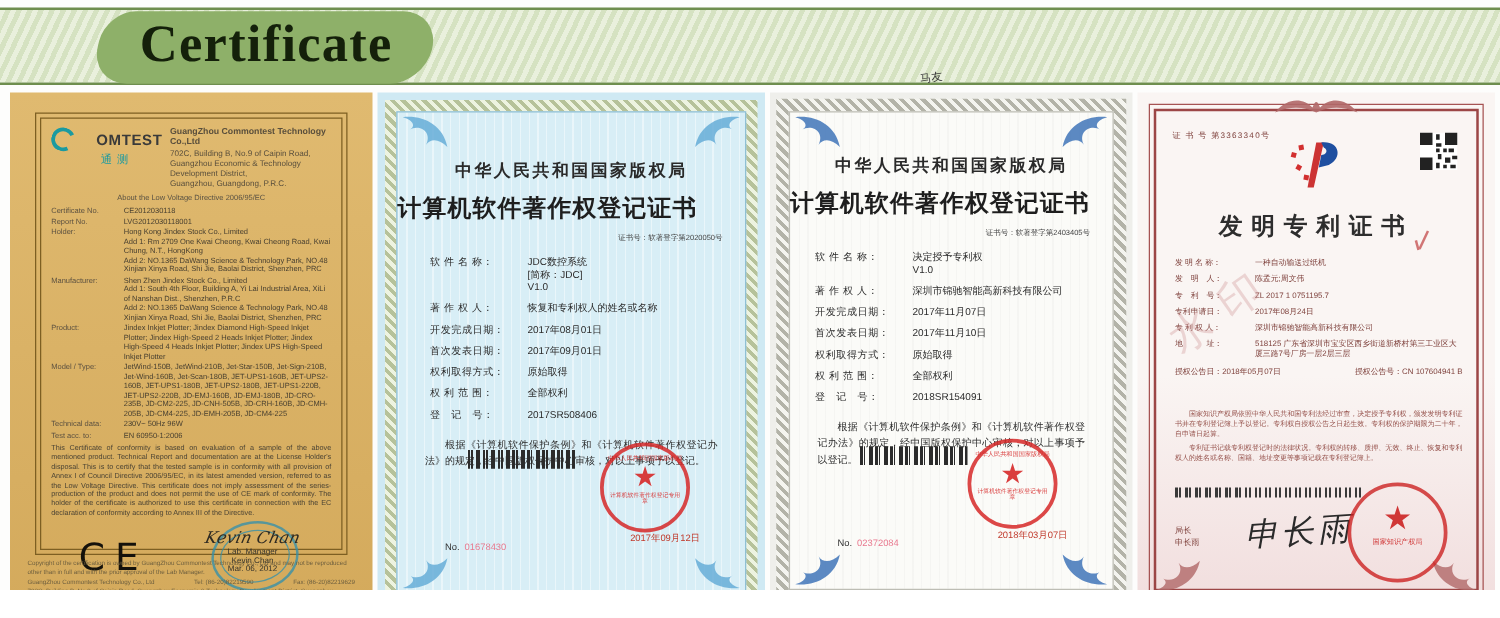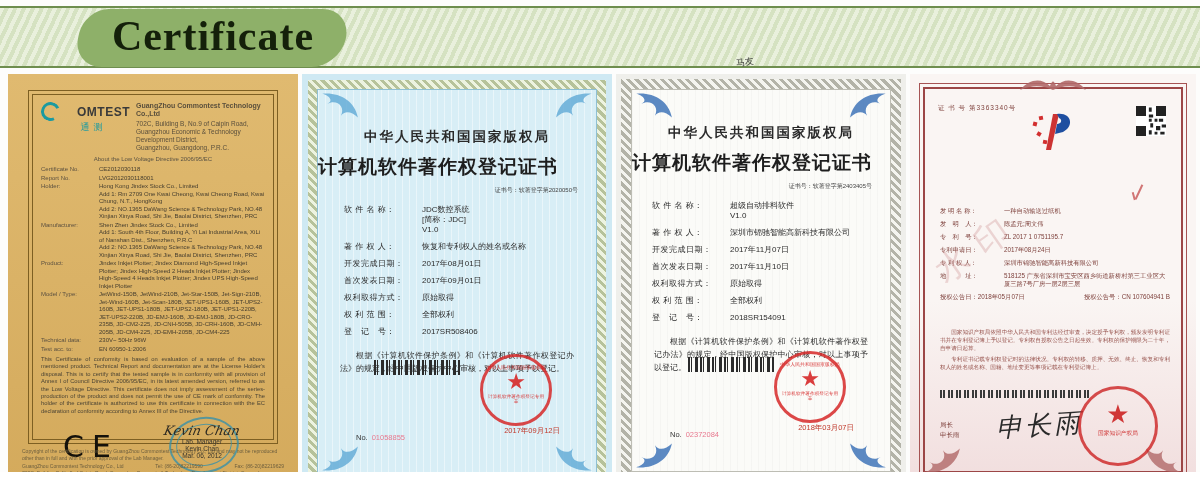--- a/index.html
+++ b/index.html
@@ -262,21 +262,21 @@
       <div class="cr-para">根据《计算机软件保护条例》和《计算机软件著作权登记办法》的规定，经中国版权保护中心审核，对以上事项予以登记。</div>
 
       <div class="cr-bottom">
         <div class="barcode cr-barcode"></div>
         <div class="stamp-red">
           <div class="t">中华人民共和国国家版权局</div>
           <div class="star">★</div>
           <div class="b">计算机软件著作权登记专用章</div>
         </div>
         <div class="cr-no2">
-          <span>No.</span><b>01058855</b>
+          <span>No.</span><b>01678430</b>
         </div>
         <div class="cr-date">2017年09月12日</div>
       </div>
     </div>
   </div>
 
   <div class="annotation" style="left:736px;top:56px;">马友</div>
   <div class="photo" id="p3">
     <div class="lace lace3"></div>
     <div class="paper paper3">
@@ -292,21 +292,21 @@
       <svg class="curl" style="right:2px;bottom:2px;transform:scale(-1,-1);color:#3f74b8" viewBox="0 0 60 40">
           <path d="M2,2 C22,0 40,10 44,30 C36,22 28,22 24,28 C30,16 18,8 8,14 C16,10 10,4 2,2 Z" opacity=".85"></path>
         </svg>
 
       <div class="cr-org" style="margin-top:34px">中华人民共和国国家版权局</div>
       <div class="cr-title">计算机软件著作权登记证书</div>
       <div class="cr-no">证书号：软著登字第2403405号</div>
       <div class="cr-fields" style="margin-left:20px">
         <div class="cr-row">
             <span class="flab">软 件 名 称：</span>
-            <span class="fval">超级自动排料软件
+            <span class="fval">决定授予专利权
 V1.0</span>
           </div>
         <div class="cr-row">
             <span class="flab">著 作 权 人：</span>
             <span class="fval">深圳市锦驰智能高新科技有限公司</span>
           </div>
         <div class="cr-row">
             <span class="flab">开发完成日期：</span>
             <span class="fval">2017年11月07日</span>
           </div>
@@ -367,20 +367,21 @@
         <rect x="12" y="28" width="4" height="4" fill="#d22f2f" transform="rotate(10 14 30)"></rect>
         <path d="M22,2 L28,2 L20,38 L15,38 Z" fill="#c33"></path>
         <path d="M26,2 C40,0 44,14 32,20 L24,22 L26,12 C30,12 32,8 28,6 Z" fill="#1f4fa0"></path>
       </svg>
 
       <svg class="qr" width="30" height="30" viewBox="0 0 21 21">
         <rect width="21" height="21" fill="#fff"></rect>
         <path fill="#222" d="M0,0h7v7h-7z M2,2h3v3h-3z M14,0h7v7h-7z M16,2h3v3h-3z M0,14h7v7h-7z M2,16h3v3h-3z M9,1h2v3h-2z M9,6h3v2h-3z M13,9h2v2h-2z M9,9h2v2h-2z M16,9h3v2h-3z M10,12h2v3h-2z M14,14h3v3h-3z M18,13h3v2h-3z M9,17h2v3h-2z M13,18h2v2h-2z M17,18h3v2h-3z"></path>
       </svg>
 
+      <div class="p4-title">发明专利证书</div>
 
       <div class="p4-fields">
         <div class="p4-row">
             <span class="flab">发 明 名 称：</span>
             <span class="fval">一种自动输送过纸机</span>
           </div>
         <div class="p4-row">
             <span class="flab">发　明　人：</span>
             <span class="fval">陈孟元;周文伟</span>
           </div>

